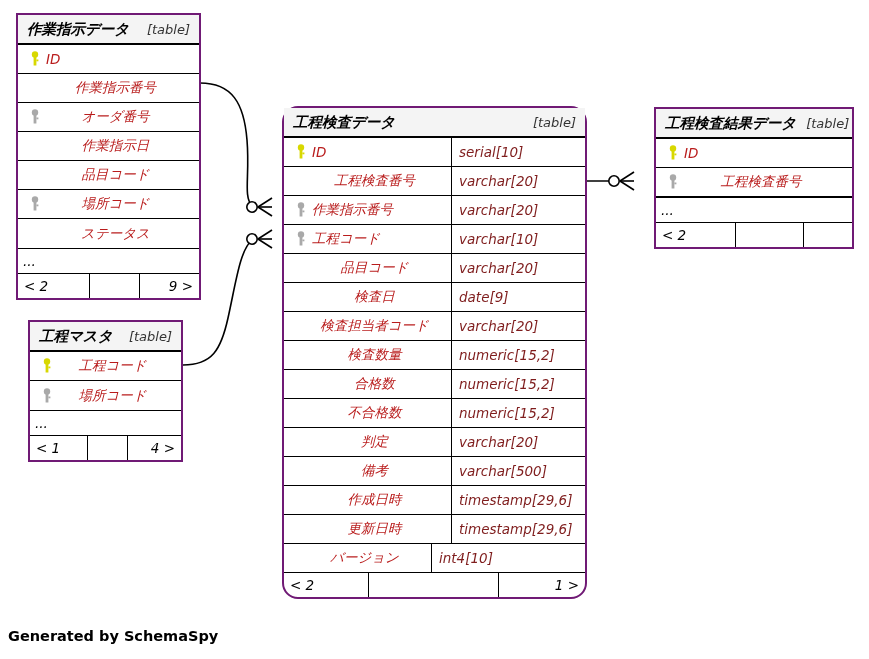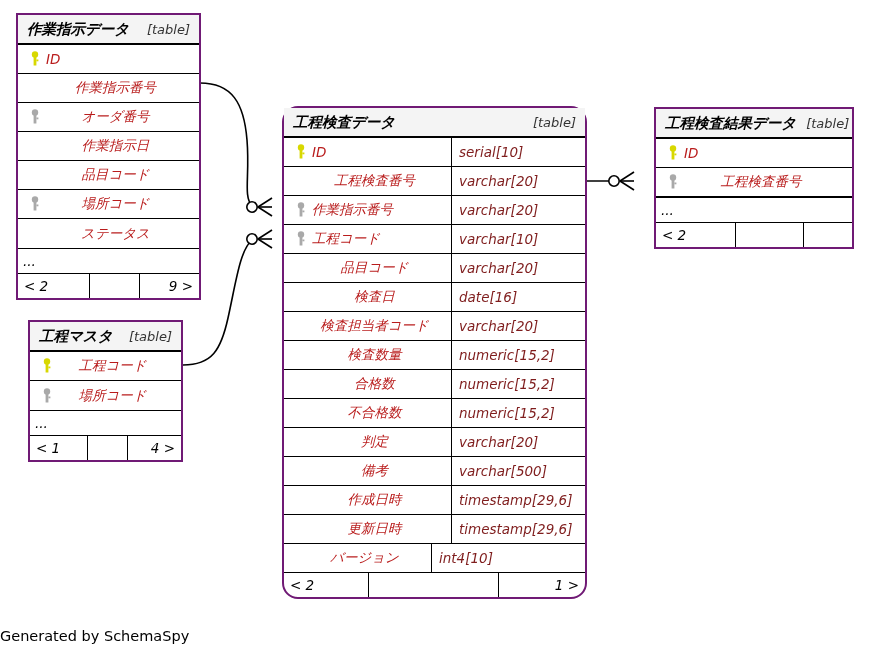--- a/index.html
+++ b/index.html
@@ -325,21 +325,21 @@
         <span class="col-label">品目コード</span>
       </div>
       <div class="cell-type">varchar[20]</div>
     </div>
 
     <div class="row">
       <div class="cell-name split centered" style="width:168px;flex:none">
         <span class="keyslot"></span>
         <span class="col-label">検査日</span>
       </div>
-      <div class="cell-type">date[16]</div>
+      <div class="cell-type">date[9]</div>
     </div>
 
     <div class="row">
       <div class="cell-name split centered" style="width:168px;flex:none">
         <span class="keyslot"></span>
         <span class="col-label">検査担当者コード</span>
       </div>
       <div class="cell-type">varchar[20]</div>
     </div>
 
@@ -490,15 +490,15 @@
 
     <div class="ellipsis-row">...</div>
 
     <div class="footer-row">
       <div class="foot-cell foot-left" style="width:58px">&lt; 1</div>
       <div class="foot-cell foot-mid" style="width:40px"></div>
       <div class="foot-cell foot-right" style="flex:1">4 &gt;</div>
     </div>
   </div>
 
-  <div class="caption" style="left:0; top:628px;">Generated by SchemaSpy</div>
+  <div class="caption" style="left:8px; top:628px;font-weight:bold;">Generated by SchemaSpy</div>
 
 </div>
 
 </body></html>

